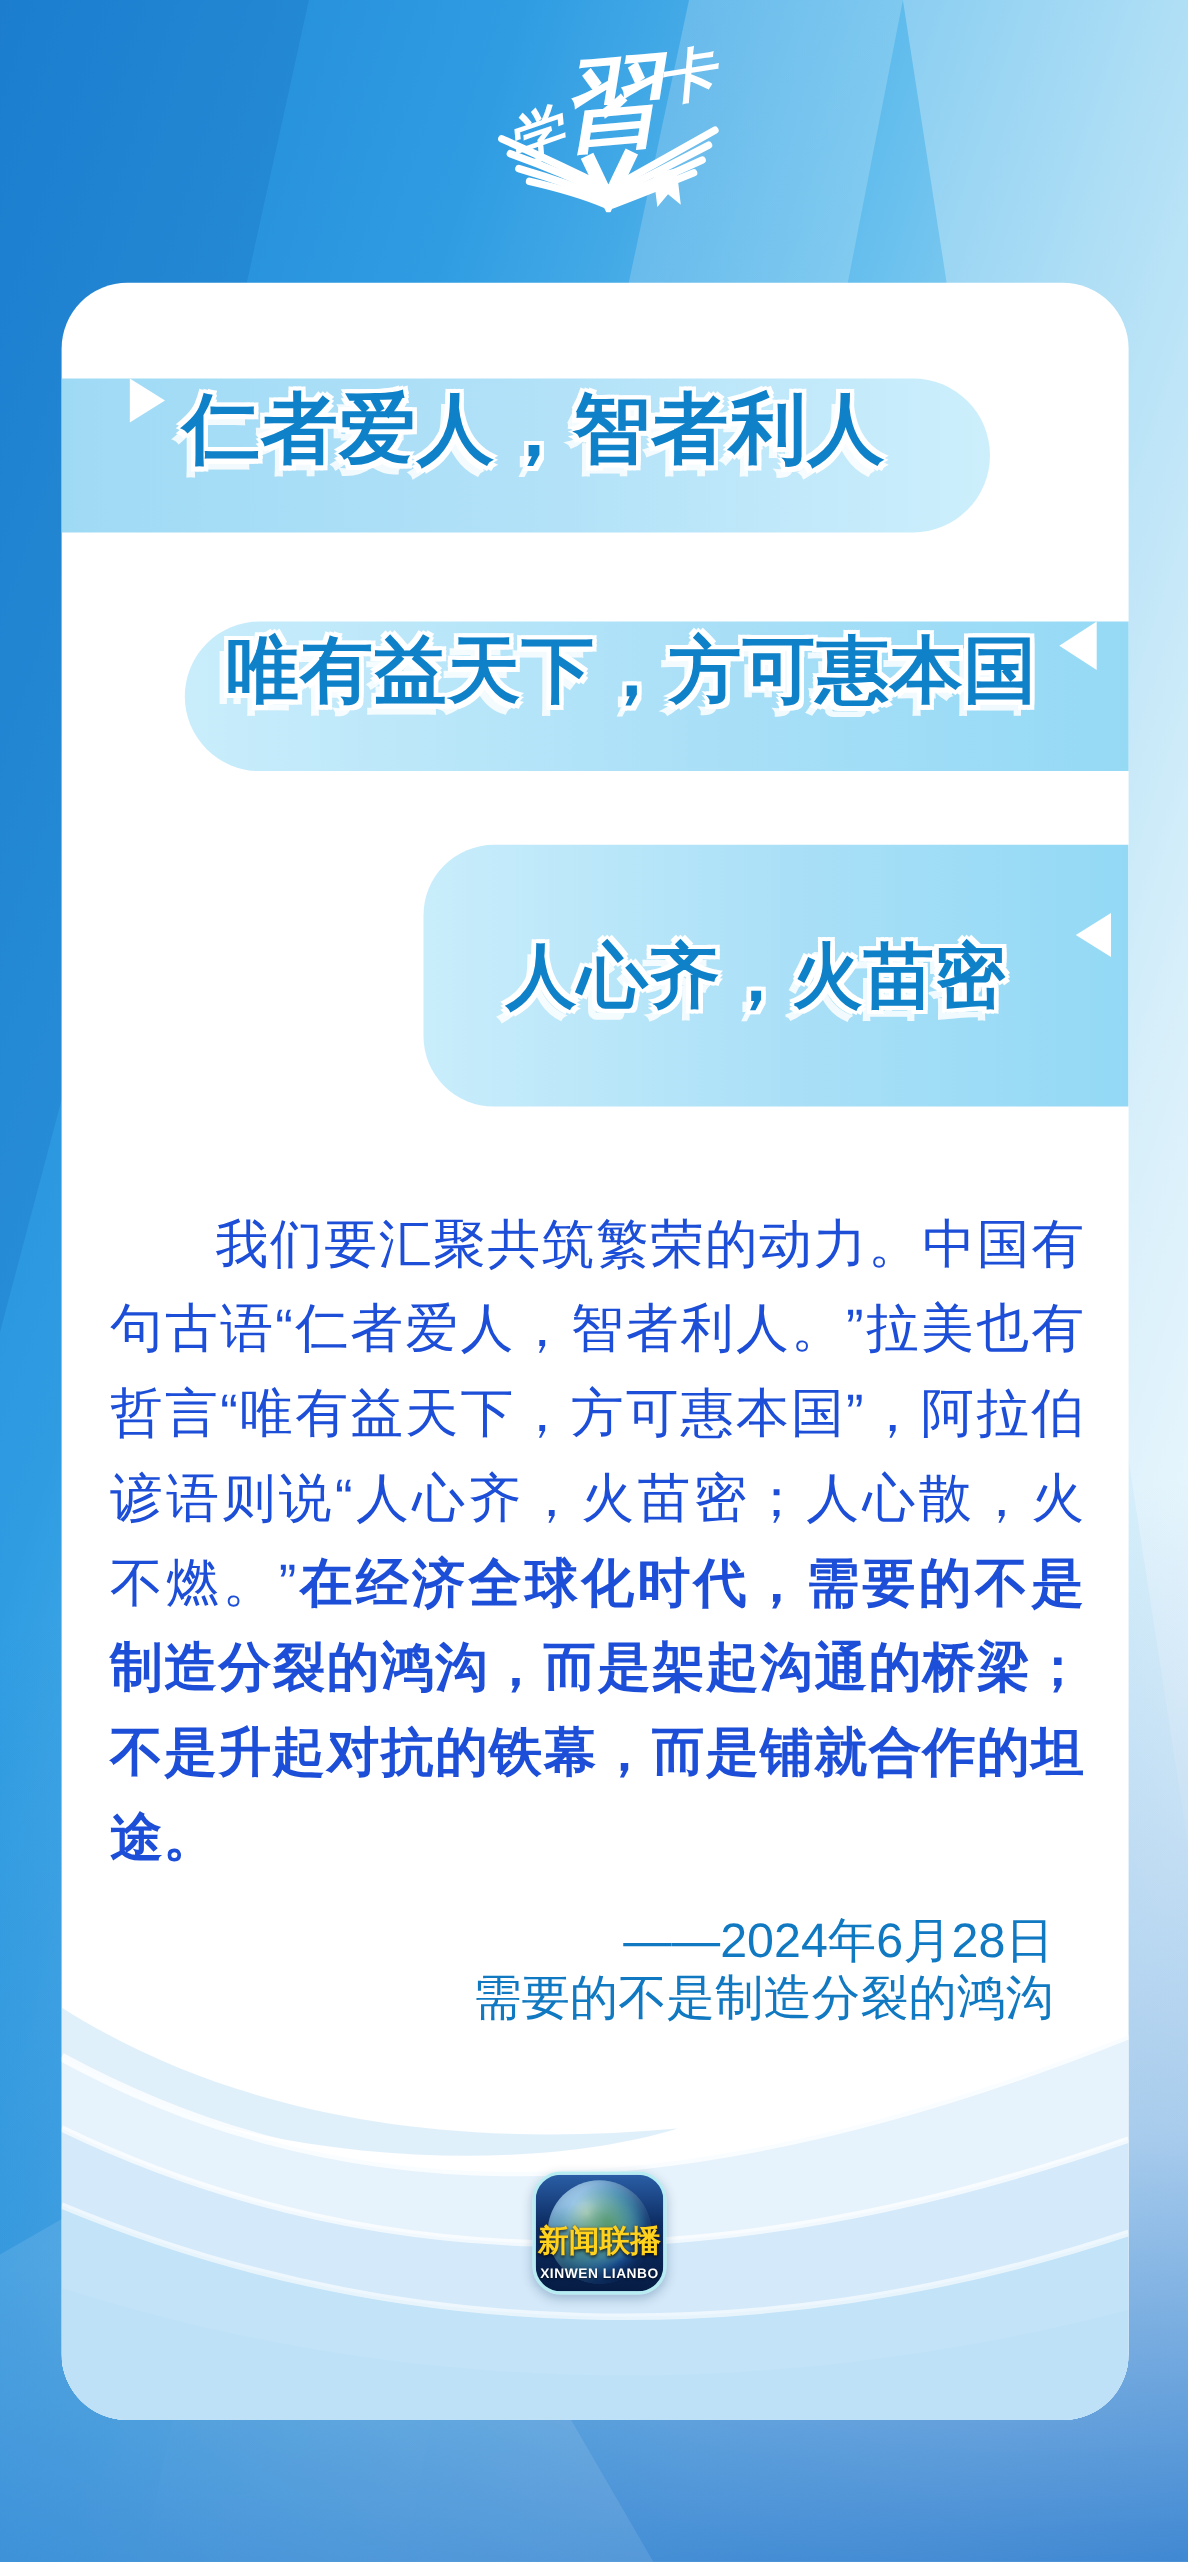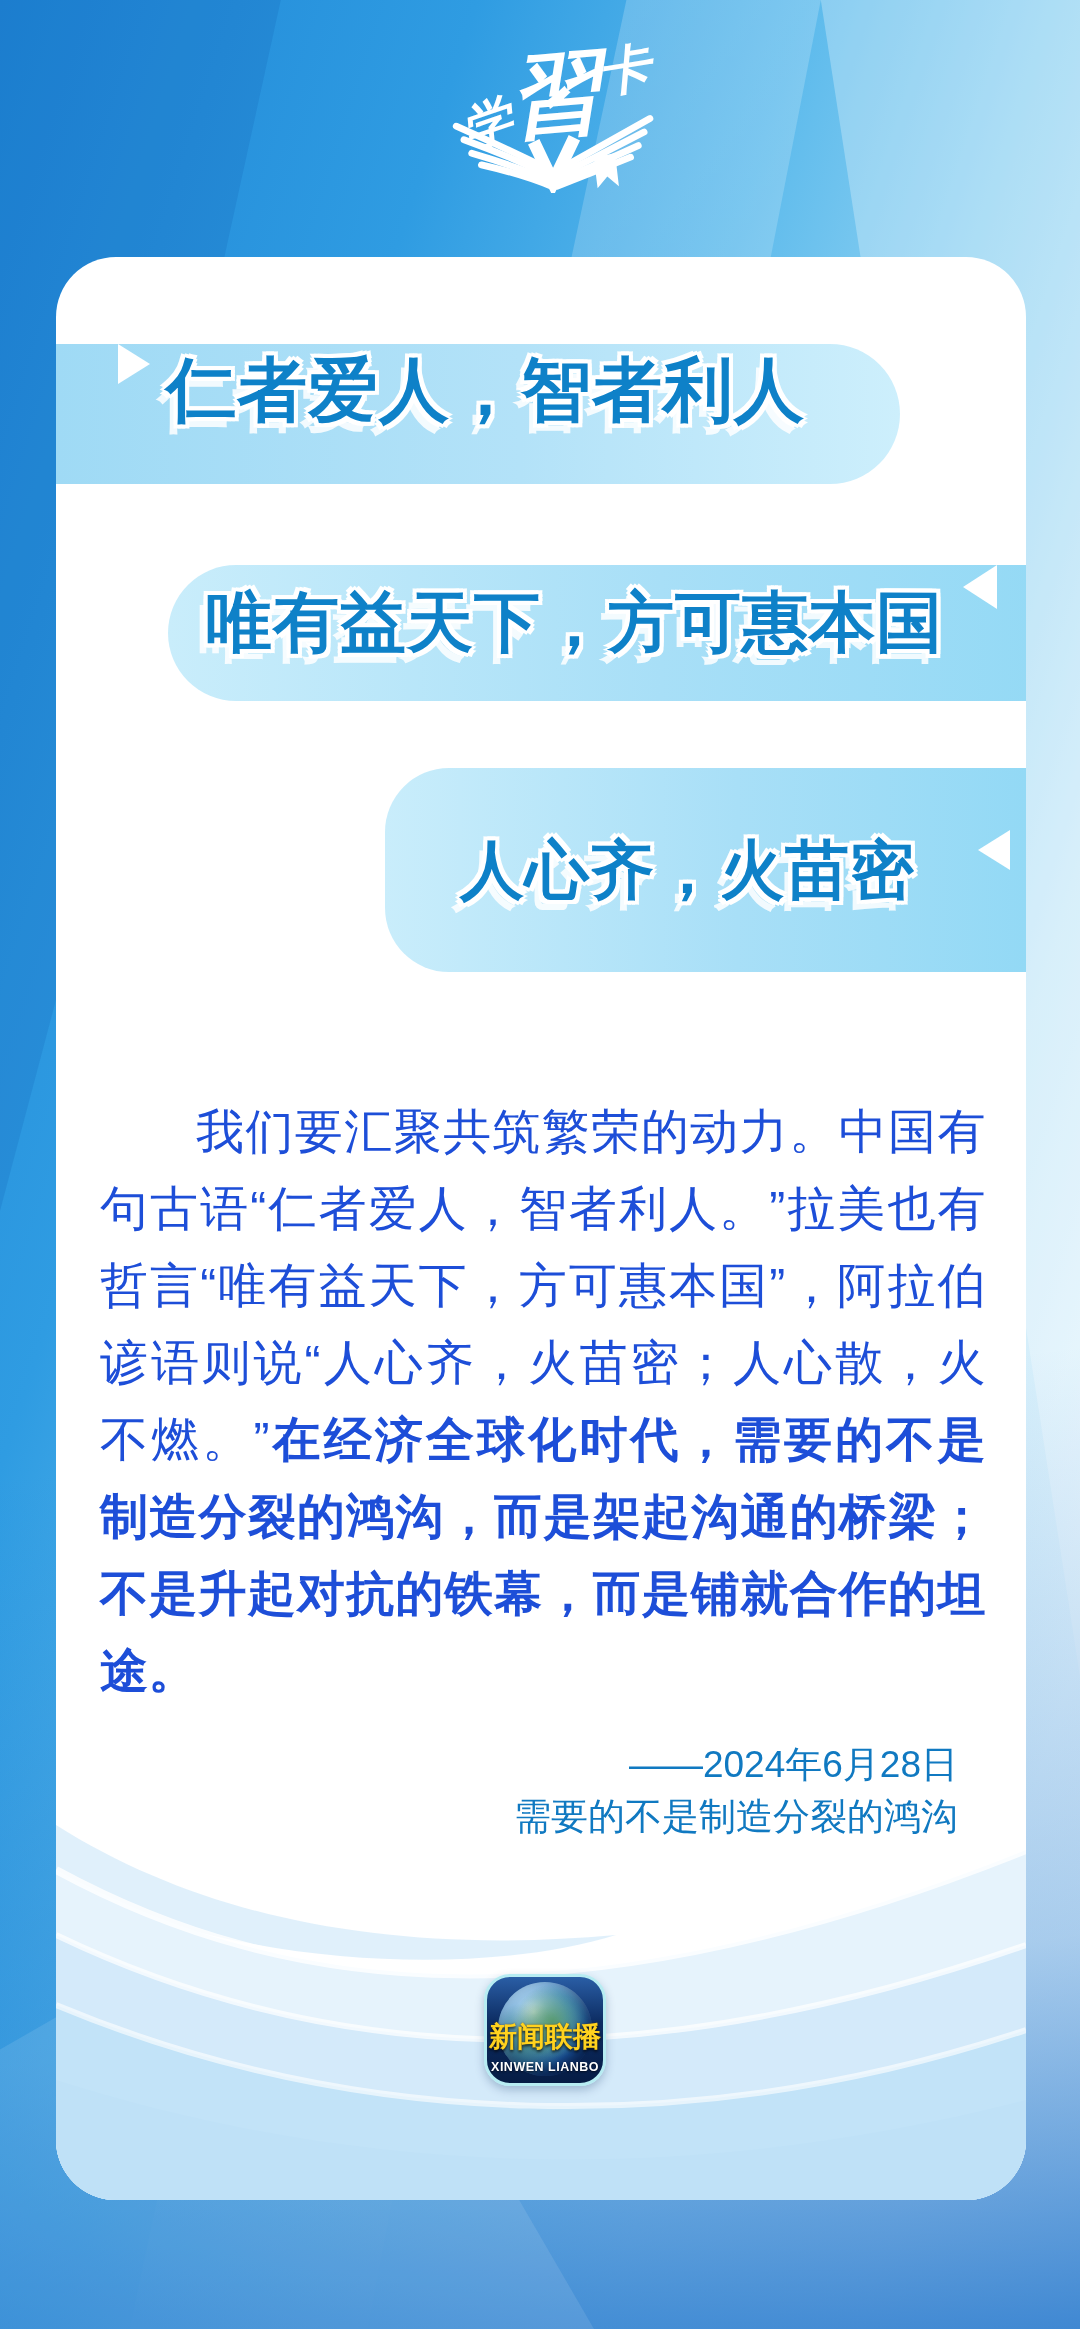--- a/index.html
+++ b/index.html
@@ -29,42 +29,42 @@
   .brand-book{display:block;margin:-36px auto 0;}
   
   .card{position:absolute;left:56px;top:257px;width:970px;height:1943px;
     background:#ffffff;border-radius:60px;overflow:hidden;}
   
   .banner{position:absolute;display:flex;align-items:flex-start;}
   .banner-1{left:0;top:87px;width:782px;height:140px;border-radius:0 70px 70px 0;
     background:linear-gradient(90deg,#9fdaf5 0%,#b3e2f8 55%,#cdeffc 100%);padding-left:62px;}
   .banner-2{left:112px;top:308px;width:858px;height:136px;border-radius:70px 0 0 70px;
     background:linear-gradient(90deg,#c9edfb 0%,#a8dff7 55%,#93d9f5 100%);padding-left:38px;}
-  .banner-3{left:329px;top:511px;width:641px;height:204px;border-radius:64px 0 0 64px;
+  .banner-3{left:329px;top:511px;width:641px;height:238px;border-radius:64px 0 0 64px;
     background:linear-gradient(90deg,#c9edfb 0%,#a8dff7 55%,#93d9f5 100%);
     flex-direction:column;justify-content:center;align-items:center;padding-right:36px;box-sizing:border-box;}
   .banner-text{color:#0e81c8;font-weight:900;letter-spacing:1px;white-space:nowrap;
     text-shadow:-4px -4px 0 #fff,4px -4px 0 #fff,-4px 4px 0 #fff,4px 4px 0 #fff,
       -4px 0 0 #fff,4px 0 0 #fff,0 -4px 0 #fff,0 4px 0 #fff,-8px 10px 0 rgba(255,255,255,.85);}
   .bt-1{font-size:70px;margin-left:16px;}
-  .bt-2{font-size:66px;margin-top:13px;}
+  .bt-2{font-size:66px;}
   .bt-3{font-size:64px;line-height:94px;}
   .tri{width:0;height:0;flex:none;}
   .tri-right{border-top:20px solid transparent;border-bottom:20px solid transparent;border-left:32px solid #fff;}
   .tri-left{border-top:22px solid transparent;border-bottom:22px solid transparent;border-right:34px solid #fff;}
   .banner-2 .tri-left{margin-left:20px;}
   .tri-abs{position:absolute;right:16px;top:62px;border-top:20px solid transparent;
     border-bottom:20px solid transparent;border-right:32px solid #fff;}
   
   .quote{position:absolute;left:44px;top:788px;width:886px;z-index:2;
     font-size:48px;line-height:77px;color:#1d4ed8;text-align:justify;text-indent:2em;letter-spacing:.5px;}
   .quote .bold{font-weight:900;}
   
   .attribution{position:absolute;right:68px;top:1482px;z-index:2;text-align:right;
-    font-size:37px;line-height:52px;color:#1079c1;}
+    font-size:44px;line-height:52px;color:#1079c1;}
   
   .waves{position:absolute;left:0;bottom:0;width:970px;height:470px;z-index:1;}
   
   .app-icon{position:absolute;left:484px;top:1974px;width:122px;height:112px;z-index:3;
     border-radius:26px;border:3px solid #b7ecf2;box-sizing:border-box;
     background:linear-gradient(180deg,#2a5ea6 0%,#0d2d63 42%,#061c44 100%);
     overflow:hidden;box-shadow:0 4px 10px rgba(0,40,90,.25);}
   .globe{position:absolute;top:5px;left:50%;transform:translateX(-50%);width:94px;height:94px;border-radius:50%;
     background:radial-gradient(circle at 38% 32%,#e8f4fb 0%,#9cc8e8 16%,#4f93cc 38%,#1e5ca6 62%,#0a2f66 86%,#071f4a 100%);
     box-shadow:inset -6px -10px 16px rgba(0,10,40,.55),inset 4px 6px 10px rgba(255,255,255,.30);}

